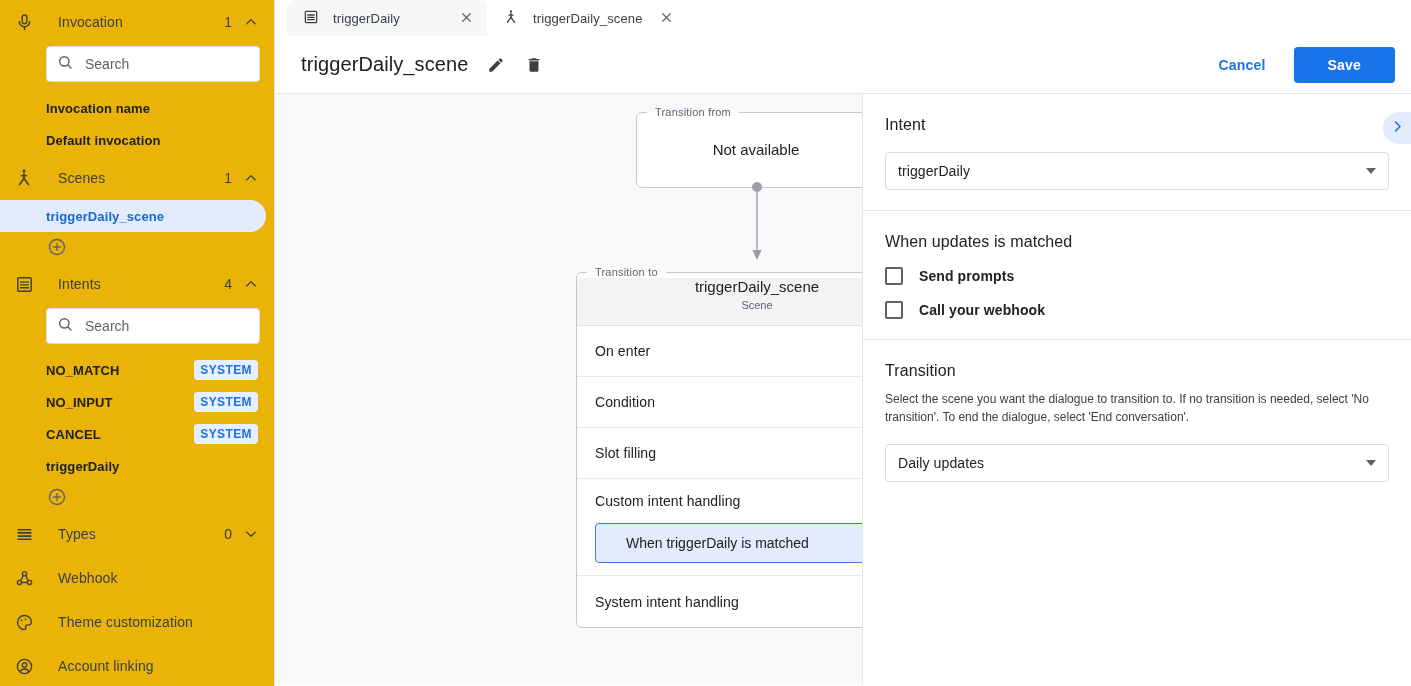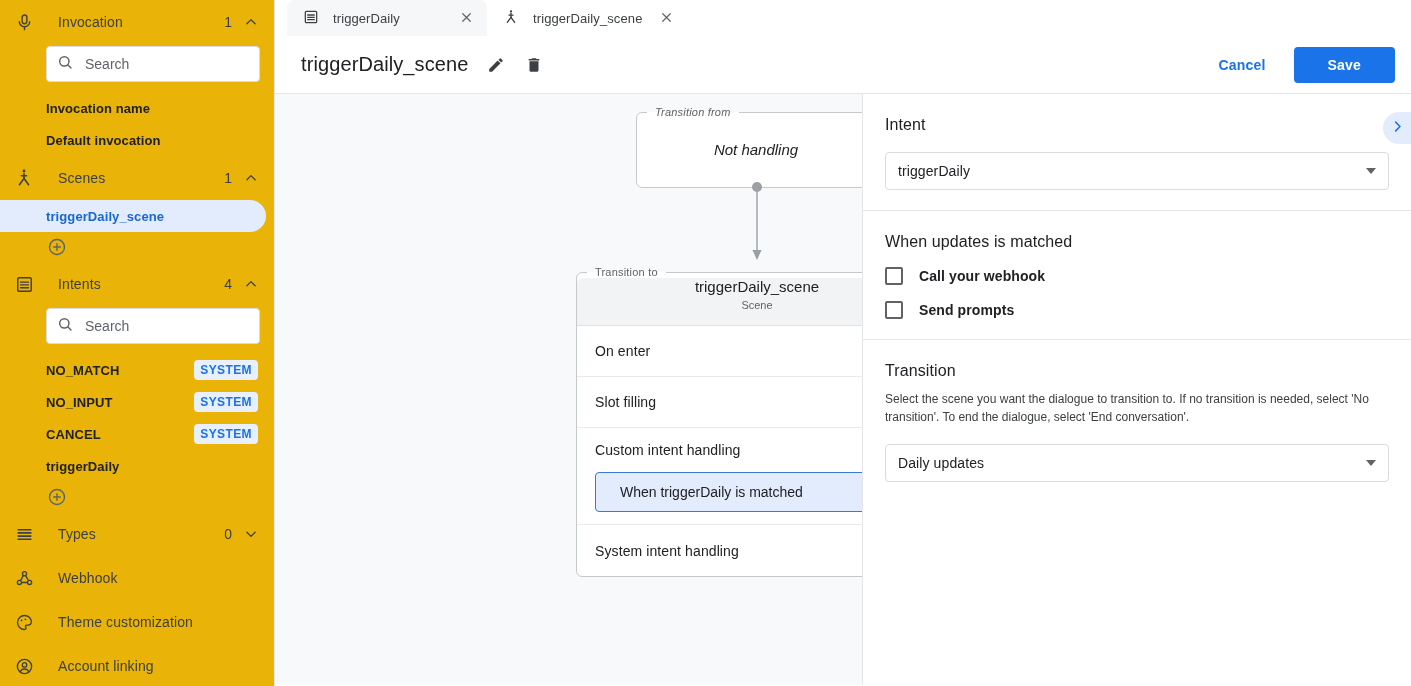--- a/index.html
+++ b/index.html
@@ -125,21 +125,21 @@
     margin: 0; border: 1px solid #c6c9cc; border-radius: 6px;
     padding: 0; background: #fff;
   }
   fieldset.box > legend {
     font-size: 11px; color: #5f6368; padding: 0 8px; margin-left: 10px;
     letter-spacing: .2px;
   }
 
   
   #node-from { left: 361px; top: 12px; width: 240px; }
-  #node-from fieldset.box { height: 82px; display: flex; align-items: center; justify-content: space-between; font-style: italic; }
+  #node-from fieldset.box { height: 82px; display: flex; align-items: center; justify-content: space-between; }
   #node-from .body { font-size: 15px; color: #202124; width: 100%; text-align: center; margin-top:-6px;}
 
   
   .arrow-v { position: absolute; left: 475px; top: 88px; width: 14px; height: 78px; }
 
   
   #node-to { left: 301px; top: 172px; width: 362px; }
   #node-to fieldset.box { background: #fff; overflow: hidden; }
   .scene-head {
     background: #f1f3f4; text-align: center; padding: 8px 0 14px;
@@ -150,21 +150,21 @@
   .srow {
     height: 51px; display: flex; align-items: center;
     padding: 0 18px; border-bottom: 1px solid #e8eaed;
     font-size: 14px; color: #202124; cursor: pointer; position: relative;
   }
   .srow.last { border-bottom: 0; }
   .srow .lbl { flex: 1; letter-spacing: .1px; }
   .handler-wrap { padding: 0 18px 12px; border-bottom: 1px solid #e8eaed; }
   .handler {
     background: #e3ecfd; border: 1px solid #3b78d8; border-radius: 4px;
-    height: 40px; display: flex; align-items: center; padding: 0 24px;
+    height: 40px; display: flex; align-items: center; padding: 0 30px;
     font-size: 14px; color: #202124; cursor: pointer; position: relative;
   }
 
   
   .panel {
     width: 549px; flex: 0 0 549px; background: #fff;
     border-left: 1px solid #e4e6e8; position: relative; overflow: hidden;
   }
   .panel-sec { padding: 22px 22px 20px; border-bottom: 1px solid #e4e6e8; }
   .panel-sec.nb { border-bottom: 0; }
@@ -427,21 +427,21 @@
       <button class="btn-save">Save</button>
     </div>
 
     <div class="workspace">
 
       <div class="canvas">
 
         <div class="node" id="node-from">
           <fieldset class="box">
             <legend>Transition from</legend>
-            <div class="body">Not handling</div>
+            <div class="body">Not available</div>
           </fieldset>
         </div>
 
         <div class="arrow-v">
           <svg width="14" height="78" viewBox="0 0 14 78">
             <circle cx="7" cy="5" r="5" fill="#9aa0a6"></circle>
             <line x1="7" y1="8" x2="7" y2="68" stroke="#9aa0a6" stroke-width="1.4"></line>
             <polygon points="7,78 2.4,68 11.6,68" fill="#9aa0a6"></polygon>
           </svg>
         </div>
@@ -453,20 +453,24 @@
             <div class="scene-head">
               <div class="h1">triggerDaily_scene</div>
               <div class="h2">Scene</div>
             </div>
 
             <div class="srow">
               <span class="lbl">On enter</span>
 
             </div>
 
+            <div class="srow">
+              <span class="lbl">Condition</span>
+
+            </div>
 
             <div class="srow">
               <span class="lbl">Slot filling</span>
 
             </div>
 
             <div class="srow" style="border-bottom:0;height:44px">
               <span class="lbl">Custom intent handling</span>
 
             </div>
@@ -496,25 +500,25 @@
           <div class="select">
             <span class="val">triggerDaily</span>
             <span class="caret"></span>
           </div>
         </div>
 
         <div class="panel-sec">
           <div class="sec-title">When updates is matched</div>
           <div class="cbrow">
             <span class="cbox"></span>
-            <span class="cblabel">Call your webhook</span>
+            <span class="cblabel">Send prompts</span>
           </div>
           <div class="cbrow">
             <span class="cbox"></span>
-            <span class="cblabel">Send prompts</span>
+            <span class="cblabel">Call your webhook</span>
           </div>
         </div>
 
         <div class="panel-sec nb">
           <div class="sec-title">Transition</div>
           <div class="sec-desc">Select the scene you want the dialogue to transition to. If no transition is needed, select 'No transition'. To end the dialogue, select 'End conversation'.</div>
           <div class="select">
             <span class="val">Daily updates</span>
             <span class="caret"></span>
           </div>

